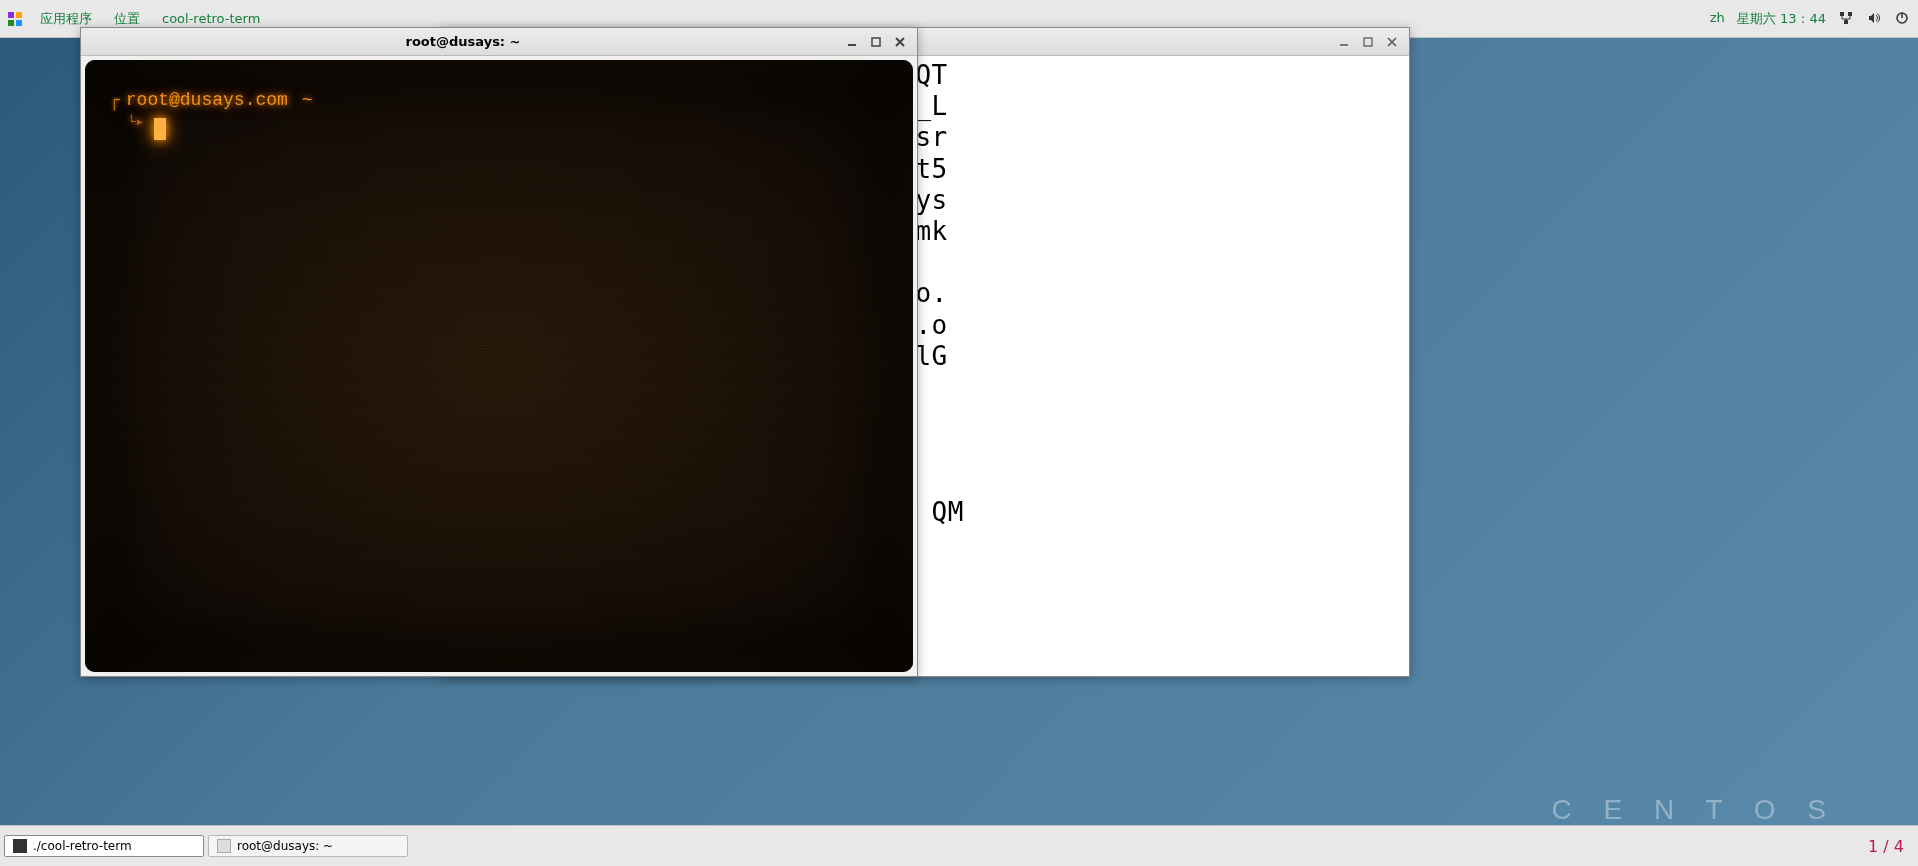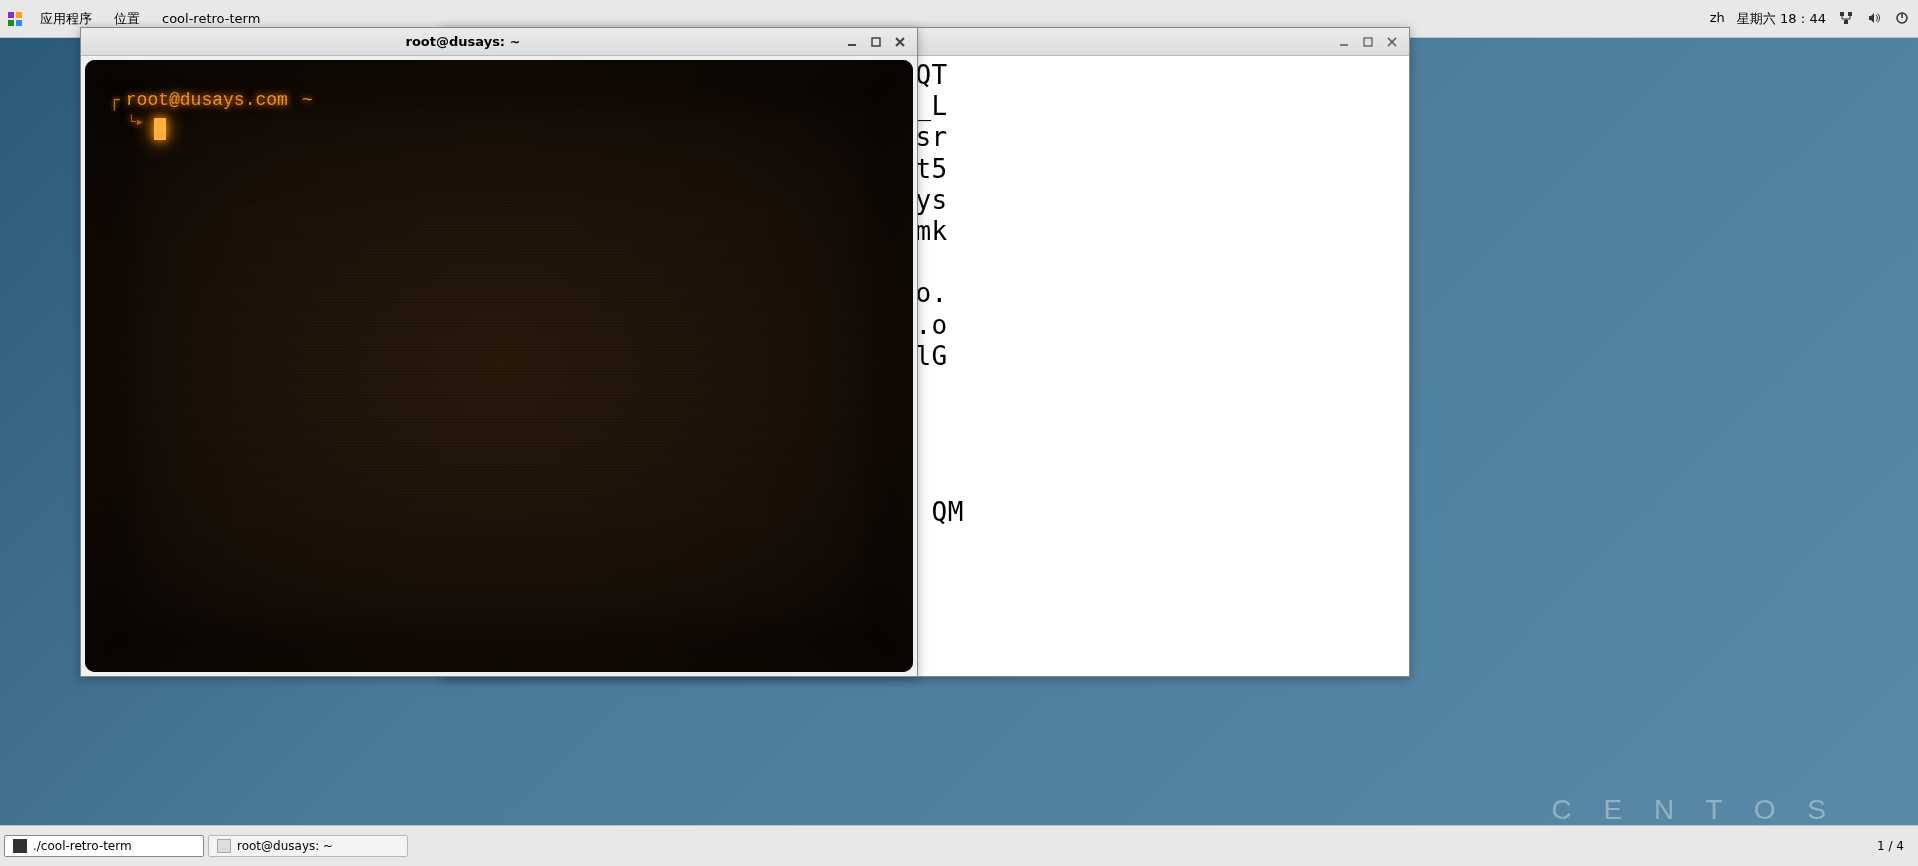--- a/index.html
+++ b/index.html
@@ -16,21 +16,21 @@
 
 .top-panel {
   position: absolute;
   top: 0; left: 0; right: 0;
   height: 38px;
   background: #e8e8e8;
   border-bottom: 1px solid #c0c0c0;
   display: flex;
   align-items: center;
   padding: 0 8px;
-  color: #000000;
+  color: #15803d;
 }
 .top-panel .left { display: flex; align-items: center; gap: 14px; }
 .top-panel .right { margin-left: auto; display: flex; gap: 12px; }
 .top-panel .menu-item { cursor: pointer; padding: 2px 4px; }
 .tray-icon { width: 16px; height: 16px; display: inline-flex; align-items: center; justify-content: center; cursor: pointer; }
 .centos-logo { width: 14px; height: 14px; position: relative; }
 .centos-logo::before, .centos-logo::after { content:""; position:absolute; }
 .centos-logo::before {
   width:6px; height:6px; background:#8a2be2; top:0; left:0;
 }
@@ -146,22 +146,22 @@
   padding: 0 8px;
   cursor: pointer;
   font-size: 12px;
   border-radius: 2px;
 }
 .task-button.active { background: #fff; border-color: #888; }
 .task-icon { width: 14px; height: 14px; background: #333; display:inline-block; }
 .task-icon.light { background: #ddd; border:1px solid #aaa; }
 .taskbar .spacer { flex: 1; }
 .workspace-indicator {
-  font-size: 12px;
-  color: #000000;
+  font-size: 16px;
+  color: #be185d;
   padding: 0 10px;
 }
 
 
 .centos-watermark {
   position: absolute;
   right: 80px;
   bottom: 40px;
   font-family: Arial, sans-serif;
   font-size: 28px;
@@ -184,21 +184,21 @@
     <span class="centos-logo">
         <span></span>
         <span></span>
       </span>
     <span class="menu-item">应用程序</span>
     <span class="menu-item">位置</span>
     <span class="menu-item">cool-retro-term</span>
   </div>
   <div class="right">
     <span>zh</span>
-    <span>星期六 18：44</span>
+    <span>星期六 13：44</span>
     <span class="tray-icon">
       <svg width="14" height="14" viewBox="0 0 14 14">
           <rect x="1" y="1" width="4" height="4" fill="#333"></rect>
           <rect x="9" y="1" width="4" height="4" fill="#333"></rect>
           <rect x="5" y="9" width="4" height="4" fill="#333"></rect>
           <path d="M3 5v3h8V5M7 8v1" stroke="#333" fill="none"></path>
         </svg>
     </span>
     <span class="tray-icon">
       <svg width="14" height="14" viewBox="0 0 14 14">

